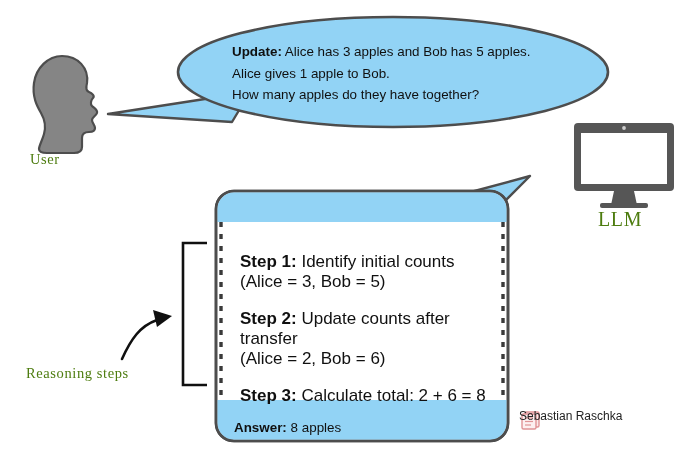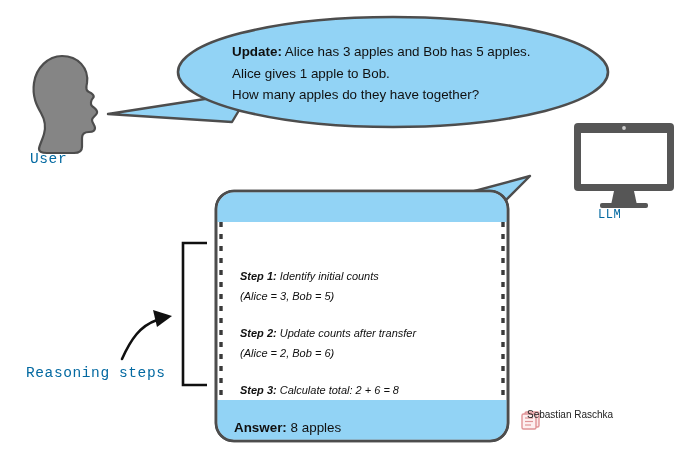--- a/index.html
+++ b/index.html
@@ -24,37 +24,37 @@
     position: absolute;
     left: 0;
     top: 0;
     width: 690px;
     height: 475px;
     pointer-events: none;
   }
 
   
   .handwriting {
-    font-family: Liberation Mono, monospace;
+    font-family: Liberation Serif, serif;
     font-weight: 400;
     letter-spacing: 0.6px;
-    color: #0369a1;
+    color: #4d7c0f;
   }
 
   .label-user {
     position: absolute;
     left: 30px;
     top: 151px;
     font-size: 14.5px;
   }
   .label-llm {
     position: absolute;
     left: 598px;
     top: 208px;
-    font-size: 12px;
+    font-size: 20px;
   }
 
   .reasoning-label {
     position: absolute;
     left: 26px;
     top: 363px;
     font-size: 14.5px;
     line-height: 21px;
     white-space: nowrap;
   }
@@ -68,26 +68,25 @@
     font-size: 13.4px;
     line-height: 21.5px;
     color: #101010;
   }
   .bubble-text b { font-weight: 700; }
 
   
   .steps-text {
     position: absolute;
     left: 240px;
-    top: 266px;
+    top: 252px;
     width: 262px;
-    font-size: 11px;
+    font-size: 17px;
     line-height: 20px;
     color: #101010;
-    font-style: italic;
   }
   .step-block { margin-bottom: 17px; }
   .step-block:last-child { margin-bottom: 0; }
   .step-block b { font-weight: 700; }
 
   .answer-text {
     position: absolute;
     left: 234px;
     top: 420px;
     font-size: 13.4px;
@@ -98,24 +97,23 @@
   
   .watermark {
     position: absolute;
     left: 519px;
     top: 409px;
     display: flex;
     align-items: center;
     gap: 7px;
   }
   .watermark-name {
-    font-size: 10px;
+    font-size: 12px;
     color: #222222;
     font-family: "Liberation Sans", sans-serif;
-    margin-left: 8px;
   }
 </style>
 </head>
 <body>
 
 <div id="canvas">
 
   <svg class="svg-layer" viewBox="0 0 690 475" width="690" height="475" xmlns="http://www.w3.org/2000/svg">
 
     <g>

